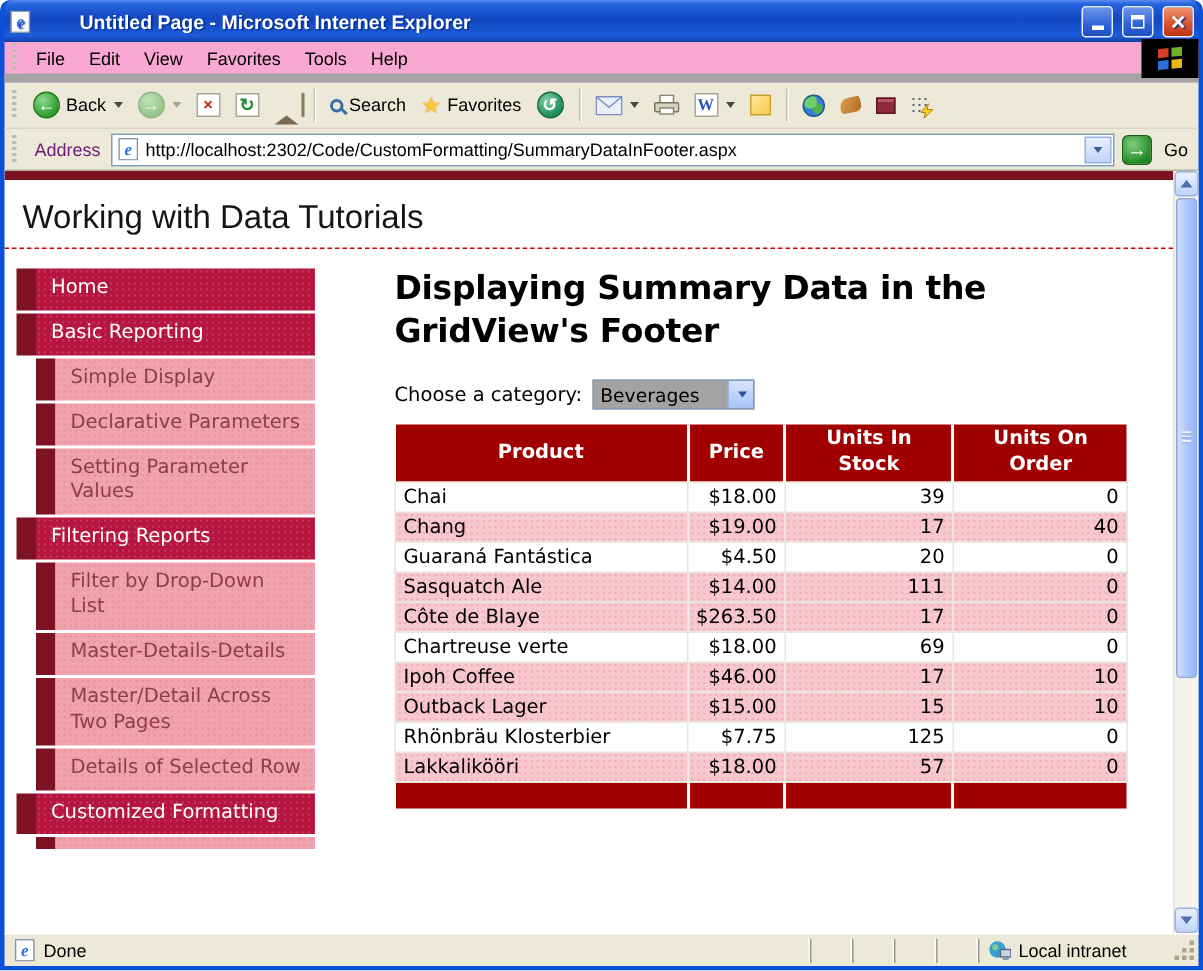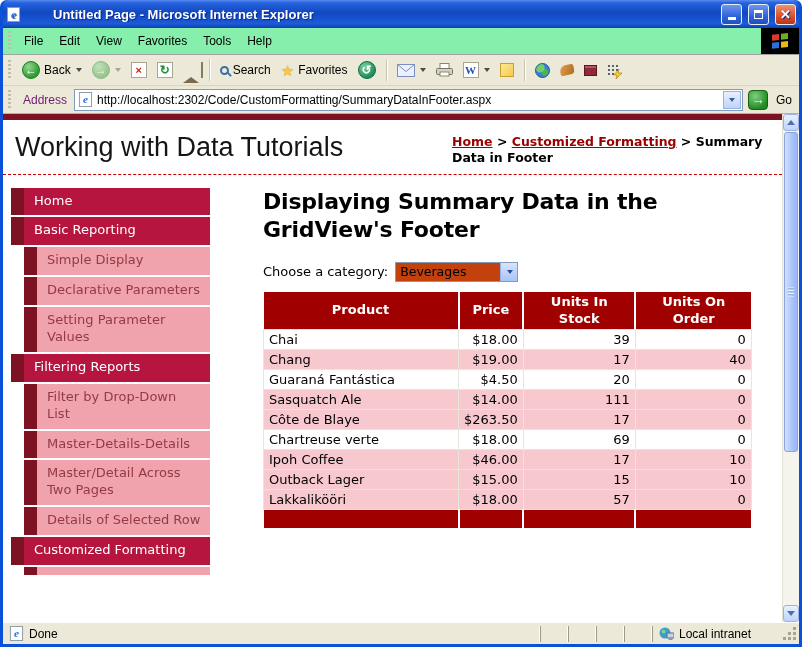--- a/index.html
+++ b/index.html
@@ -14,22 +14,22 @@
     text-shadow:1px 1px 1px #00268C;
     background:linear-gradient(180deg,#5A8AF0 0%,#2663DE 10%,#1148C0 45%,#1D5BD9 85%,#0F3FAA 100%); }
   .titlebar .title { flex:1; white-space:nowrap; overflow:hidden;padding-left:27px; }
   .win-btn { width:21px; height:21px; border-radius:3px; border:1px solid #E6EEFC;
     display:grid; place-items:center; color:#fff; font-size:12px; line-height:1;
     background:linear-gradient(180deg,#6F96EE,#2E63D8 60%,#1F4FC0); margin-left:1px; }
   .win-btn.close { background:linear-gradient(180deg,#F0926F,#DD4F2A 60%,#B83614); font-weight:bold; font-size:13px; }
   .glyph-min { width:8px; height:3px; background:#fff; margin-top:9px; }
   .glyph-max { width:9px; height:9px; border:1px solid #fff; border-top:3px solid #fff; }
 
-  .menubar { height:27px; flex:0 0 27px; background:#86efac; display:flex; align-items:center;
-    padding-left:4px; border-bottom:1px solid #a3a3a3; font-size:12px; }
+  .menubar { height:27px; flex:0 0 27px; background:#f9a8d4; display:flex; align-items:center;
+    padding-left:4px; border-bottom:6px solid #a3a3a3; font-size:12px; }
   .menu-item { padding:4px 8px; color:#000; }
   .throbber { margin-left:auto; width:38px; height:26px; background:#000;
     display:grid; place-items:center; }
 
   .toolbar { height:31px; flex:0 0 31px; background:#ECE9D8; display:flex; align-items:center;
     gap:2px; padding:0 4px; border-bottom:1px solid #D9D5C6; font-size:12px; }
   .grip { width:3px; height:20px; margin:0 5px 0 1px;
     background:repeating-linear-gradient(180deg,#C2BEAC 0 2px,transparent 2px 4px); }
   .tb-btn { display:flex; align-items:center; gap:4px; padding:2px 4px; color:#000; }
   .sep { width:1px; height:22px; background:#C9C5B3; box-shadow:1px 0 0 #fff; margin:0 4px; }
@@ -79,21 +79,21 @@
   .go-btn { width:20px; height:20px; border-radius:4px; border:1px solid #176117; color:#fff;
     display:grid; place-items:center; font-weight:bold; font-size:13px;
     background:radial-gradient(circle at 35% 30%, #7FCF7F, #1F8A1F 75%); }
   .go-label { padding:0 3px; }
 
   
   .content { flex:1 1 auto; display:flex; background:#fff; overflow:hidden; min-height:0; }
   .pagearea { flex:1; overflow:hidden; position:relative; font-family:"DejaVu Sans", sans-serif; }
   .band { height:6px; background:#7D1322; }
   .pg-header { display:flex; justify-content:space-between; padding:8px 6px 4px 12px; }
-  .site-title { font-family:"Liberation Sans", sans-serif; font-size:27px; color:#151515; padding-top:4px; }
+  .site-title { font-family:"Liberation Sans", sans-serif; font-size:22px; color:#151515; padding-top:4px; }
   .breadcrumb { width:324px; flex:0 0 324px; font-size:12.5px; font-weight:bold; color:#000;
     line-height:1.3; padding-top:6px; }
   .bc-link { color:#990000; text-decoration:underline; }
   .dashed { border-top:1px dashed #CC0000; margin-top:3px; }
   .pg-body { display:flex; padding-top:13px; }
 
   .sidebar { width:199px; flex:0 0 199px; margin-left:8px; font-size:13px; }
   .side-item { display:flex; margin-bottom:2px; }
   .side-item .edge { width:13px; flex:0 0 13px; background:#7D1322; }
   .side-item .lbl { flex:1; padding:5px 8px 6px 10px; line-height:1.3; }
@@ -101,21 +101,21 @@
     background-image:radial-gradient(#C13A5C 18%, transparent 20%); background-size:4px 4px; }
   .side-item.sub { margin-left:13px; }
   .side-item.sub .lbl { background-color:#F0A3AD; color:#943A44;
     background-image:radial-gradient(#E4929E 18%, transparent 20%); background-size:4px 4px; }
   .side-item.partial { height:8px; overflow:hidden; margin-bottom:0; }
 
   .main { flex:1; padding-left:53px; padding-right:26px; }
   .main h1 { font-size:22px; font-weight:bold; color:#000; line-height:1.3; max-width:480px;
     letter-spacing:-0.2px; }
   .cat-row { margin-top:17px; display:flex; align-items:center; gap:7px; font-size:13px; }
-  .select { width:123px; height:20px; border:1px solid #7F9DB9; background:#c2410c;
+  .select { width:108px; height:20px; border:1px solid #7F9DB9; background:#a3a3a3;
     display:flex; align-items:center; font-size:12.5px; padding-left:4px; }
   .select .arrow-btn { margin-left:auto; width:17px; height:18px;
     background:linear-gradient(#D7E4FC,#A9C3F7); border-left:1px solid #98B2E4; display:grid; place-items:center; }
   .select .caret { border-top-color:#2B4FA0; }
 
   .grid { margin-top:10px; border-collapse:collapse; font-size:13px; table-layout:fixed; }
   .grid th { background:#A00000; color:#fff; font-weight:bold; text-align:center;
     padding:2px 6px; border-right:2px solid #fff; line-height:1.3; }
   .grid th:last-child { border-right:none; }
   .grid td { padding:2px 5px; border:1px solid #E6E6DA; overflow:hidden;margin-left:40px; }
@@ -285,21 +285,20 @@
         <span>→</span>
       </div>
     <span class="go-label">Go</span>
   </div>
 
   <div class="content">
     <div class="pagearea">
       <div class="band"></div>
       <div class="pg-header">
         <div class="site-title">Working with Data Tutorials</div>
-        <div class="breadcrumb"><span class="bc-link">Home</span><span> &gt; </span><span class="bc-link">Customized Formatting</span><span> &gt; </span><span class="bc-current">Summary Data in Footer</span></div>
       </div>
       <div class="dashed"></div>
       <div class="pg-body">
         <div class="sidebar">
             <div class="side-item top">
               <span class="edge"></span>
               <span class="lbl">Home</span>
             </div>
             <div class="side-item top">
               <span class="edge"></span>
@@ -414,20 +413,26 @@
                   <td class="c-num">$46.00</td>
                   <td class="c-num">17</td>
                   <td class="c-num">10</td>
                 </tr>
                 <tr class="alt">
                   <td class="c-prod">Outback Lager</td>
                   <td class="c-num">$15.00</td>
                   <td class="c-num">15</td>
                   <td class="c-num">10</td>
                 </tr>
+                <tr>
+                  <td class="c-prod">Rhönbräu Klosterbier</td>
+                  <td class="c-num">$7.75</td>
+                  <td class="c-num">125</td>
+                  <td class="c-num">0</td>
+                </tr>
                 <tr class="alt">
                   <td class="c-prod">Lakkalikööri</td>
                   <td class="c-num">$18.00</td>
                   <td class="c-num">57</td>
                   <td class="c-num">0</td>
                 </tr>
               </tbody>
             <tfoot>
                 <tr>
                   <td></td>

